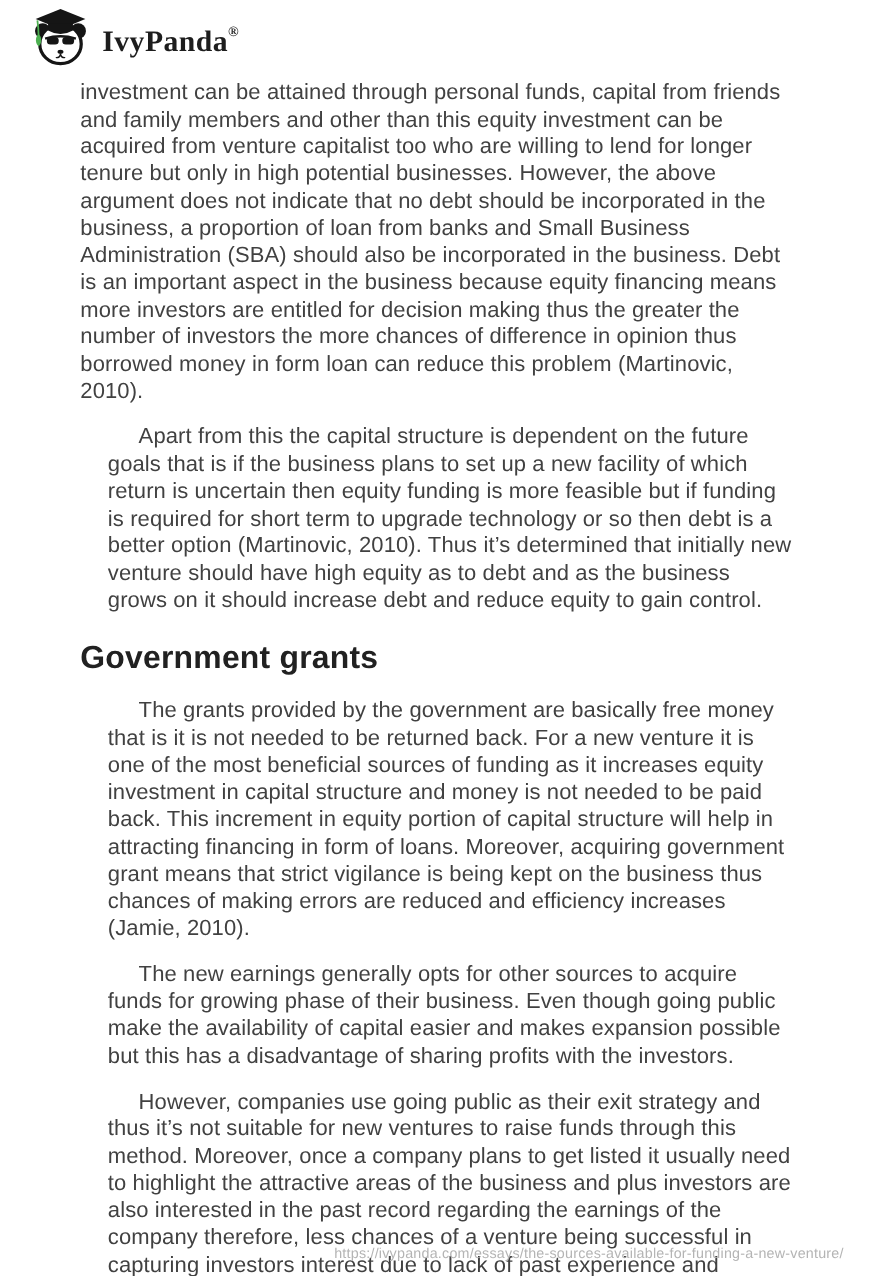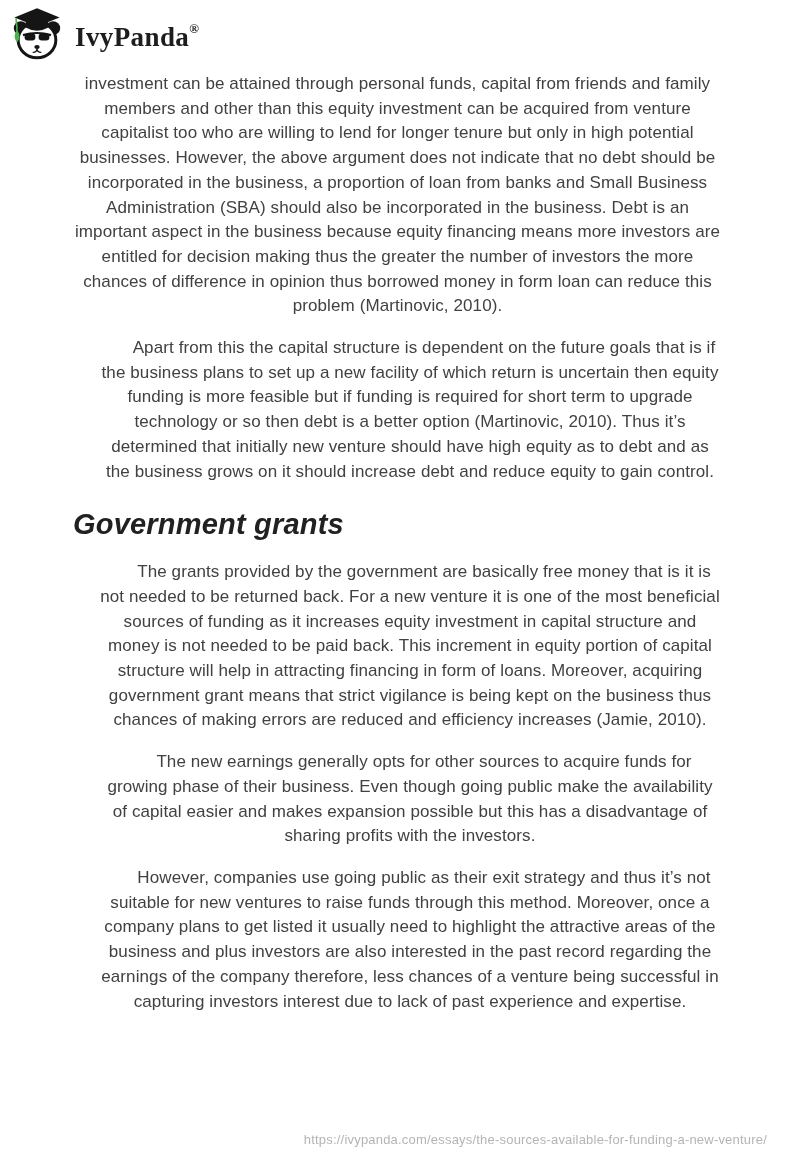--- a/index.html
+++ b/index.html
@@ -7,21 +7,21 @@
   .page {
     position: relative;
     width: 800px;
     height: 1160px;
     background: #ffffff;
     font-family: "Liberation Sans", sans-serif;
     overflow: hidden;
     margin: 0 auto;
   }
   .header { position: absolute; top: 0; left: 0; right: 0; height: 64px; }
-  .brand { position: absolute; left: 10px; top: 5px; display: flex; align-items: center; gap: 11px; }
+  .brand { position: absolute; left: 28px; top: 5px; display: flex; align-items: center; gap: 11px; }
   .brand-logo svg { width: 54px; height: 56px; display: block; }
   .brand-name {
     font-family: "Liberation Serif", serif;
     font-weight: 700;
     font-size: 27px;
     color: #1d1d1d;
     letter-spacing: 0.4px;
     line-height: 1;
     padding-top: 6px;
   }
@@ -29,37 +29,35 @@
   .doc-title {
     position: absolute;
     top: 15px;
     right: 30px;
     font-size: 14.5px;
     color: #9a9a9a;
     letter-spacing: 0.1px;
   }
   .main { position: absolute; top: 64px; left: 73px; right: 78px; }
   .main p {
-    font-size: 17px;
+    font-size: 20px;
     line-height: 24.7px;
     color: #414141;
     margin: 17px 0;
     letter-spacing: 0.1px;
-    text-align: center;
   }
   .main p.indent { text-indent: 28px; margin-left: 25px; }
   .main p.first { margin-top: 8px; }
   .main h2 {
     font-size: 29px;
     line-height: 33px;
     color: #212121;
     margin: 24px 0 19px 0;
     font-weight: 700;
     letter-spacing: 0.2px;
-    font-style: italic;
   }
   .footer-url {
     position: absolute;
     right: 33px;
     bottom: 13px;
     font-size: 13px;
     color: #b4b4b4;
     letter-spacing: 0.2px;
     padding-left: 24px;
   }

